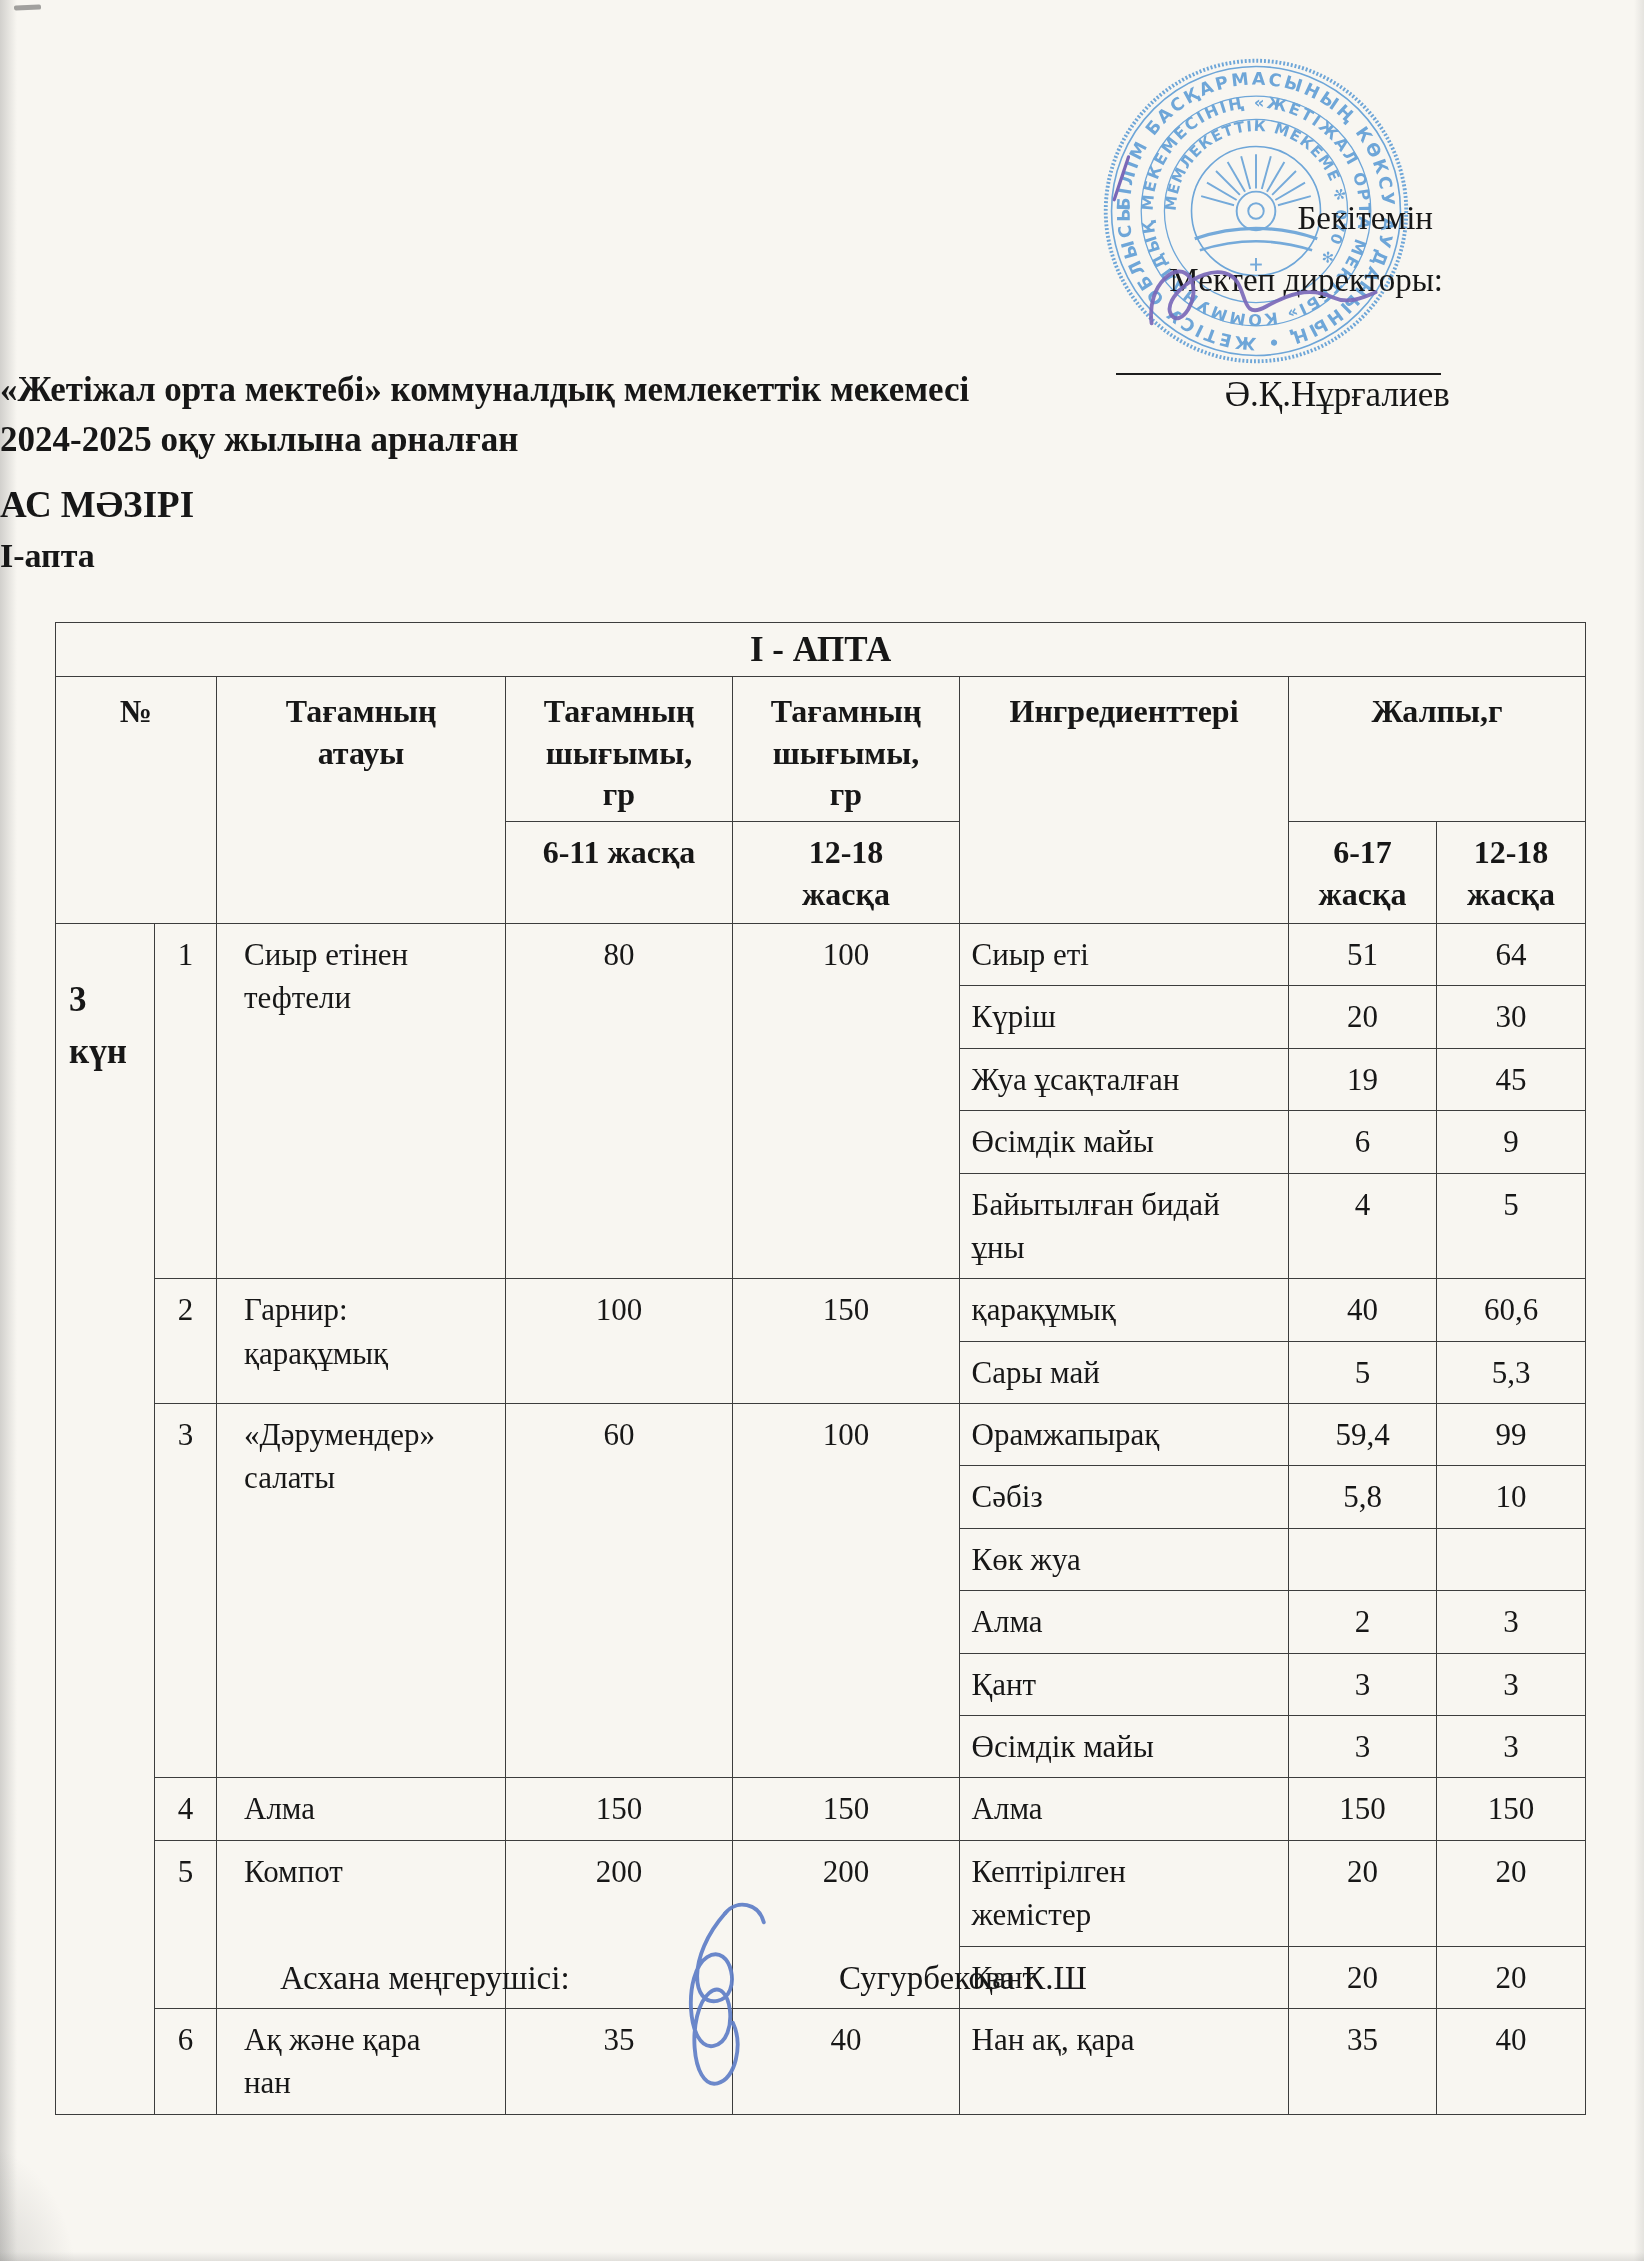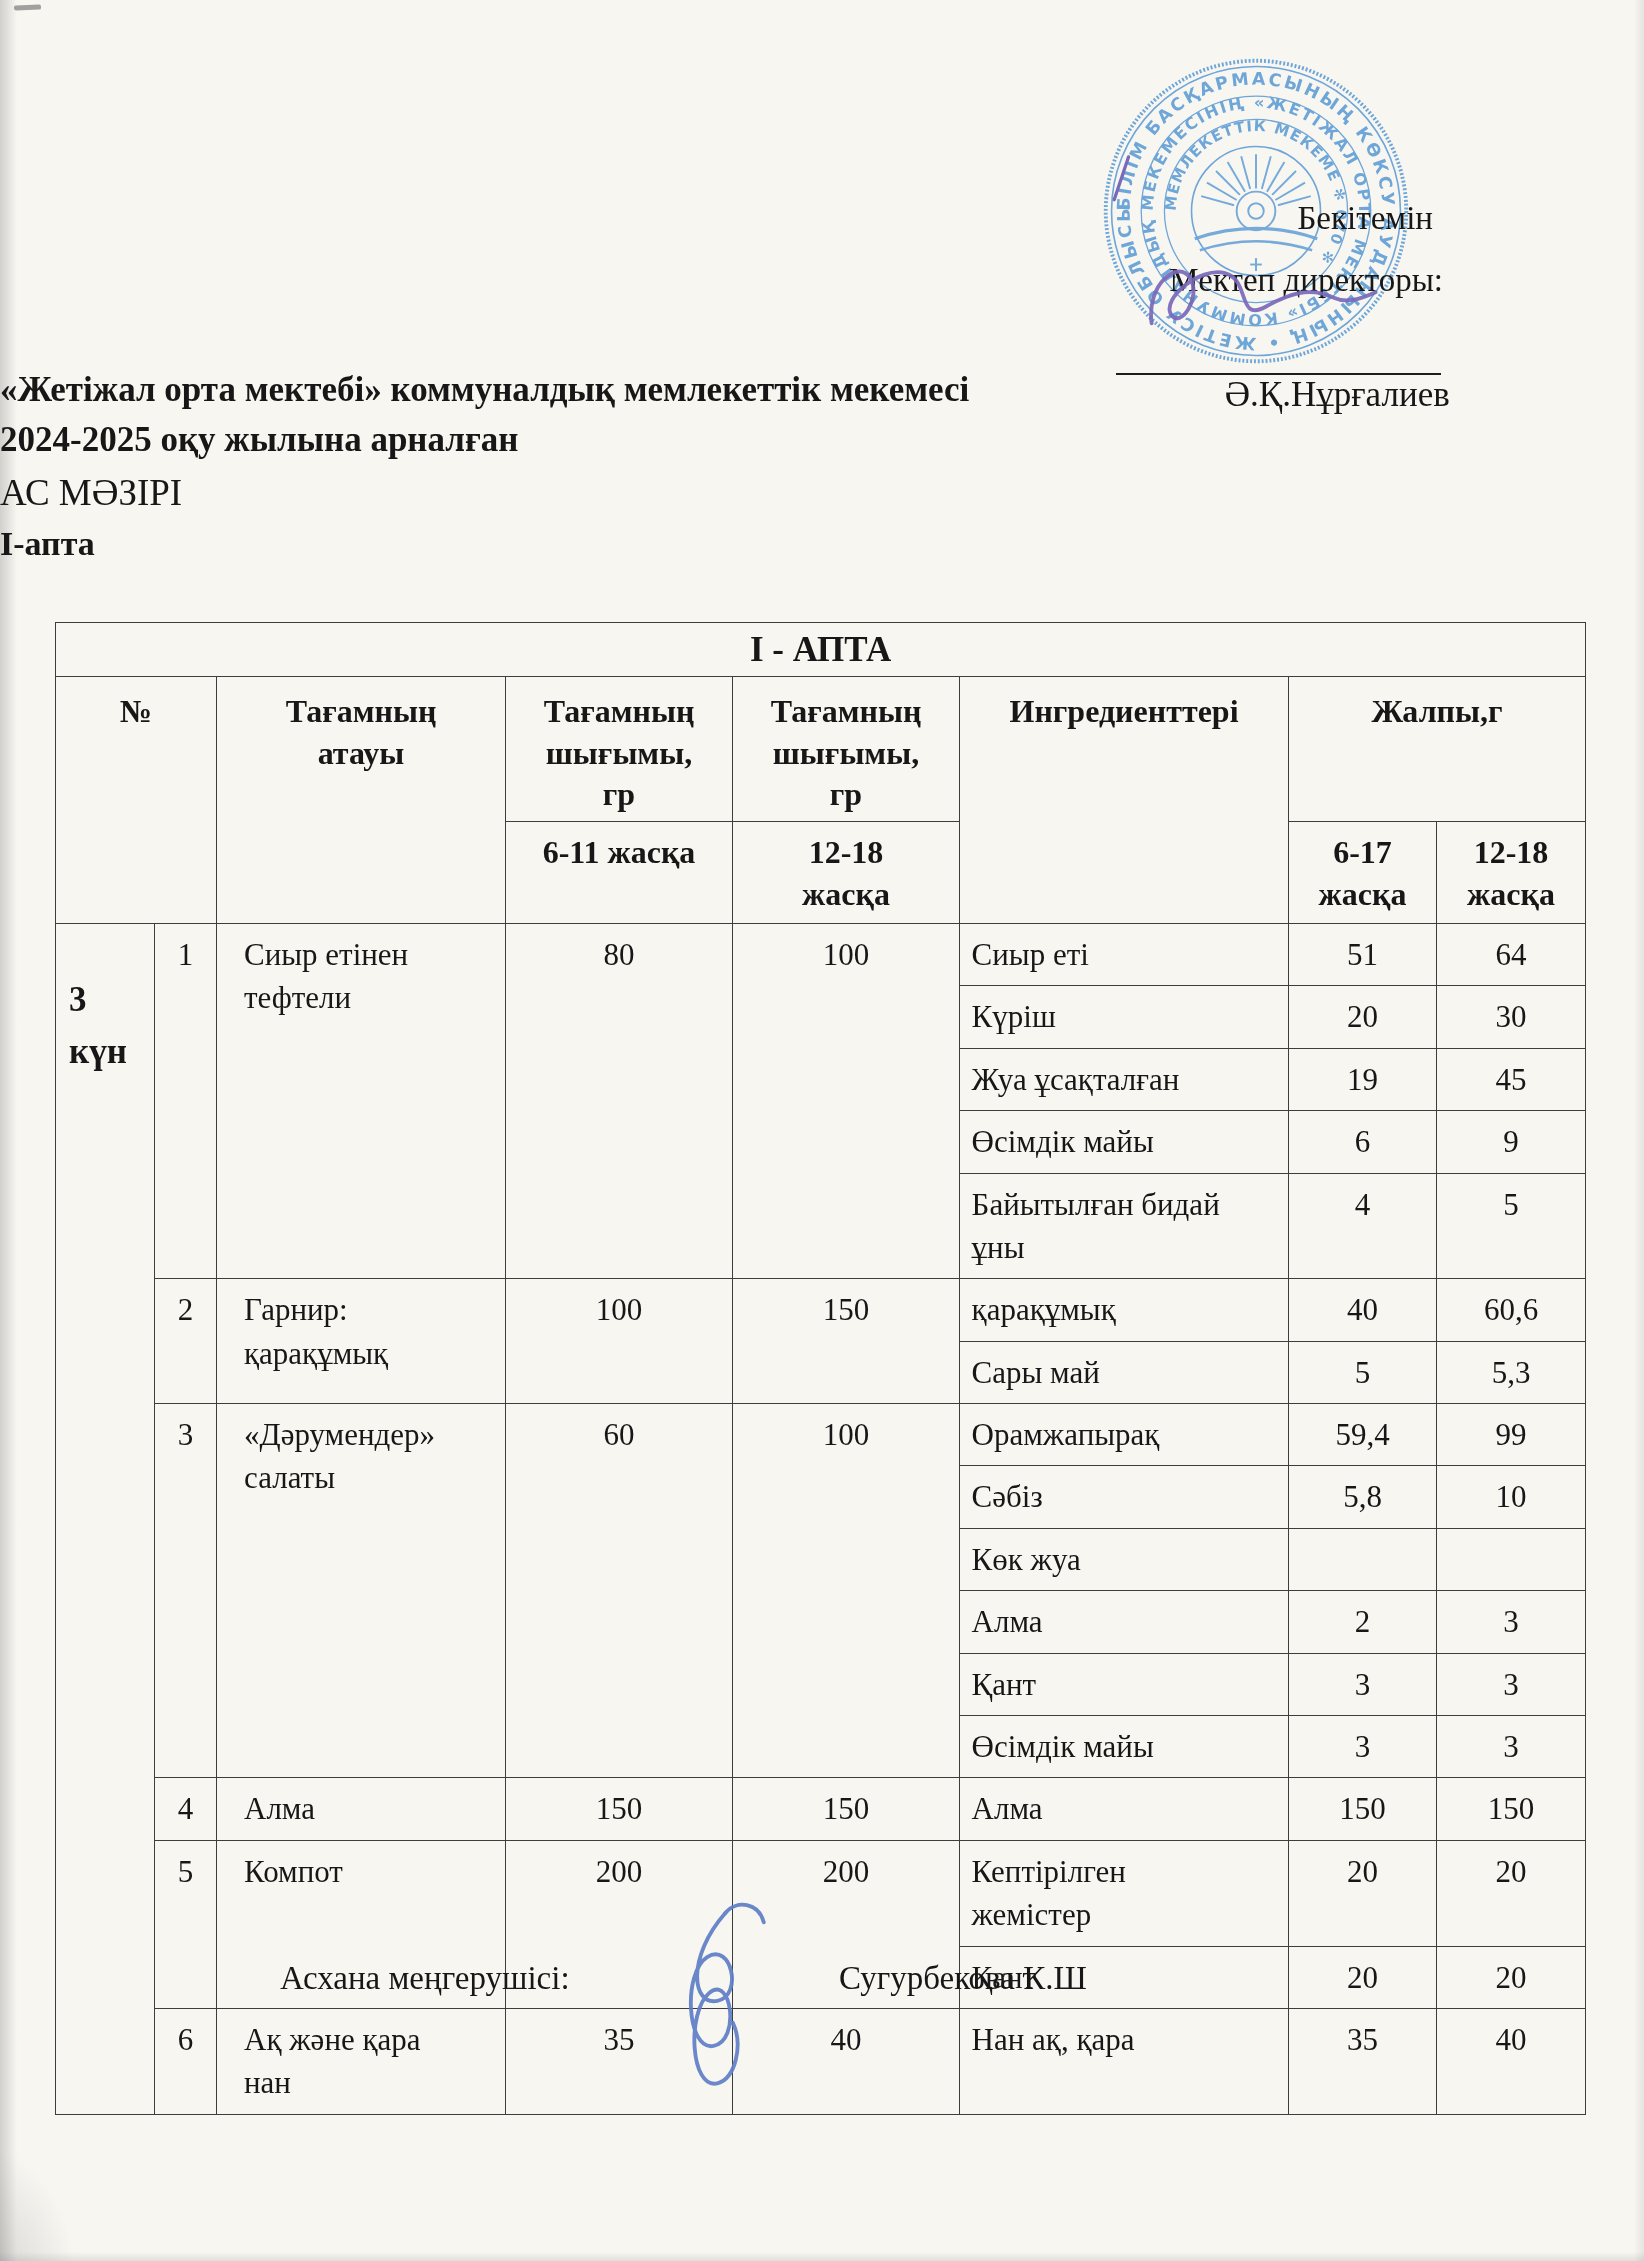--- a/index.html
+++ b/index.html
@@ -32,21 +32,21 @@
   .sig-line{position:absolute;left:72px;top:173px;width:325px;border-bottom:2.6px solid #1d1d1d;}
   .appr-name{font-size:35px;margin-top:76px;padding-right:19.3px;}
   .sig-director{position:absolute;left:1140px;top:246px;}
   .pen-stroke{position:absolute;left:1109px;top:153px;}
   .sig-manager{position:absolute;left:635px;top:1895px;}
 
   
   .titles{position:absolute;left:0;top:368px;width:1511px;line-height:1.25;}
   .t-org{font-size:35px;font-weight:bold;}
   .t-year{font-size:35px;font-weight:bold;margin-top:5.8px;}
-  .t-menu{font-size:37px;font-weight:normal;margin-top:9px;}
+  .t-menu{font-size:37px;font-weight:bold;margin-top:21px;}
   .t-week{font-size:34px;font-weight:bold;margin-top:6.4px;}
   .t-date{font-size:34px;font-weight:bold;margin-top:1.3px;}
 
   
   table.menu{
     position:absolute;left:55px;top:622px;width:1530px;
     border-collapse:collapse;table-layout:fixed;
   }
   table.menu th,table.menu td{border:1.3px solid #3d3d3d;box-sizing:border-box;}
   th.banner{height:54px;font-size:35px;font-weight:bold;text-align:center;vertical-align:middle;}

